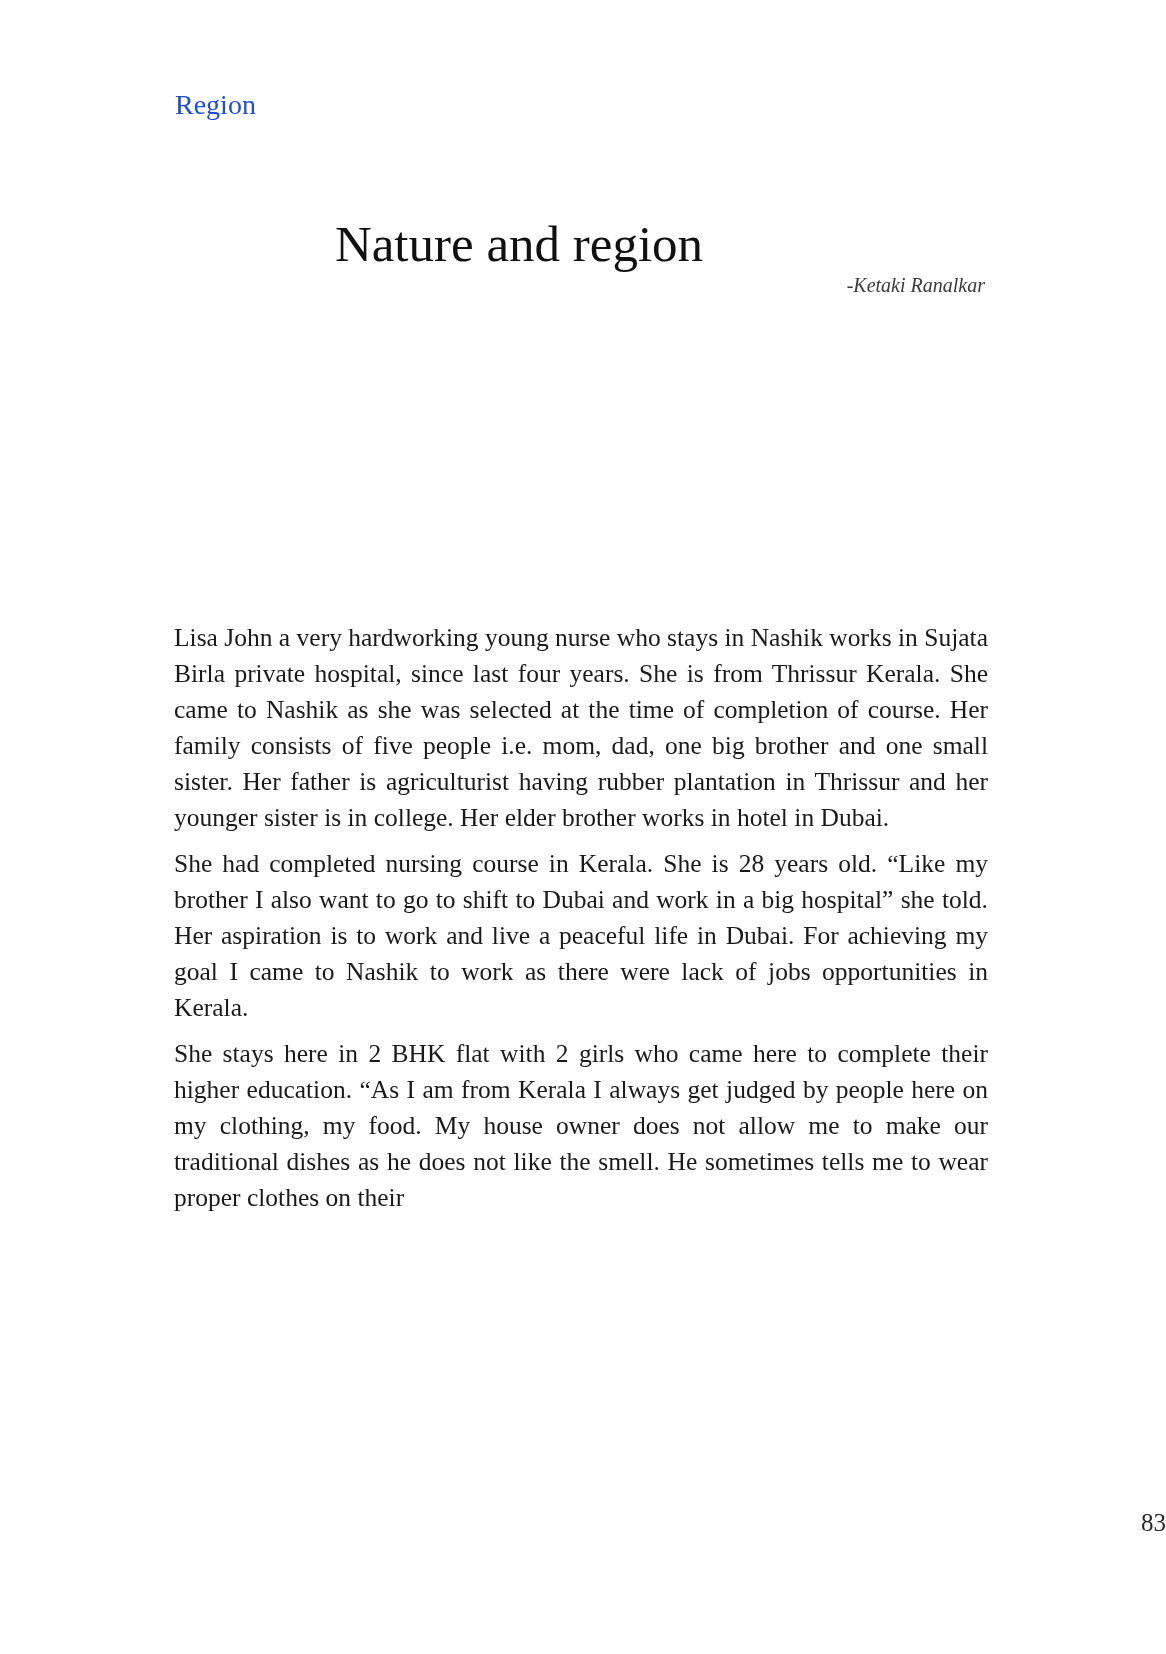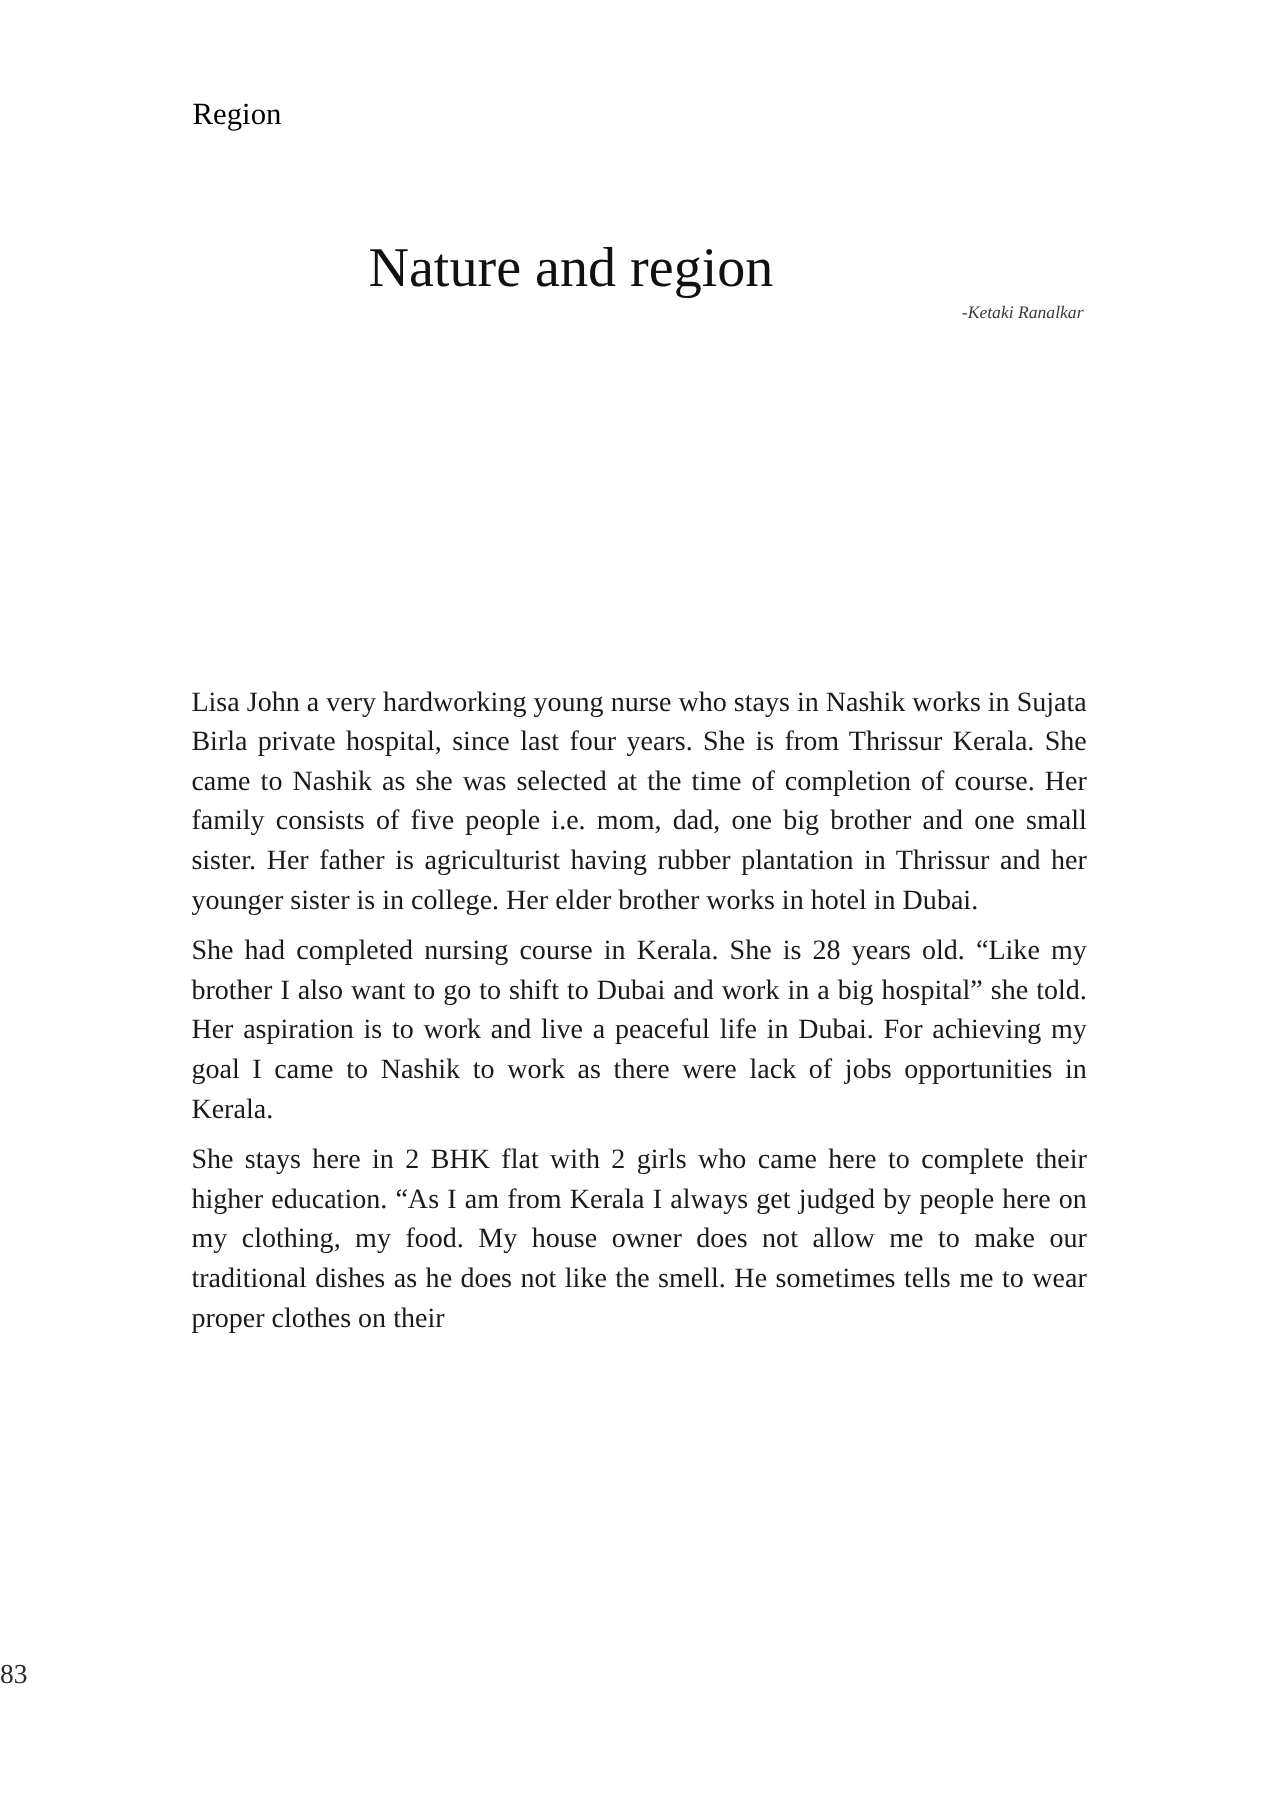--- a/index.html
+++ b/index.html
@@ -14,21 +14,21 @@
       overflow: hidden;
       font-family: "Liberation Serif", "DejaVu Serif", serif;
       color: #1a1a1a;
     }
     .running-header {
       position: absolute;
       left: 175px;
       top: 88px;
       font-size: 28px;
       line-height: 34px;
-      color: #000000;
+      color: #1d4ed8;
     }
     .title {
       position: absolute;
       left: 0;
       width: 1038px;
       top: 214px;
       margin: 0;
       text-align: center;
       font-weight: normal;
       font-size: 51px;
@@ -38,21 +38,21 @@
     }
     .title span {
       position: relative;
       left: 0px;
     }
     .author {
       position: absolute;
       right: 181px;
       top: 270px;
       font-style: italic;
-      font-size: 16px;
+      font-size: 20px;
       line-height: 30px;
       color: #3a3a3a;
     }
     .body-text {
       position: absolute;
       left: 174px;
       top: 620px;
       width: 814px;
       font-size: 25.5px;
       line-height: 36px;
@@ -74,21 +74,21 @@
       vertical-align: baseline;
       margin-right: -2px;
       position: relative;
       top: 0px;
     }
     .page-number {
       position: absolute;
       left: 0;
       width: 1166px;
       top: 1508px;
-      text-align: left;
+      text-align: right;
       font-size: 25px;
       line-height: 30px;
       color: #2a2a2a;
     }
   </style>
 </head>
 <body>
 
 <div class="running-header">Region</div>
 

